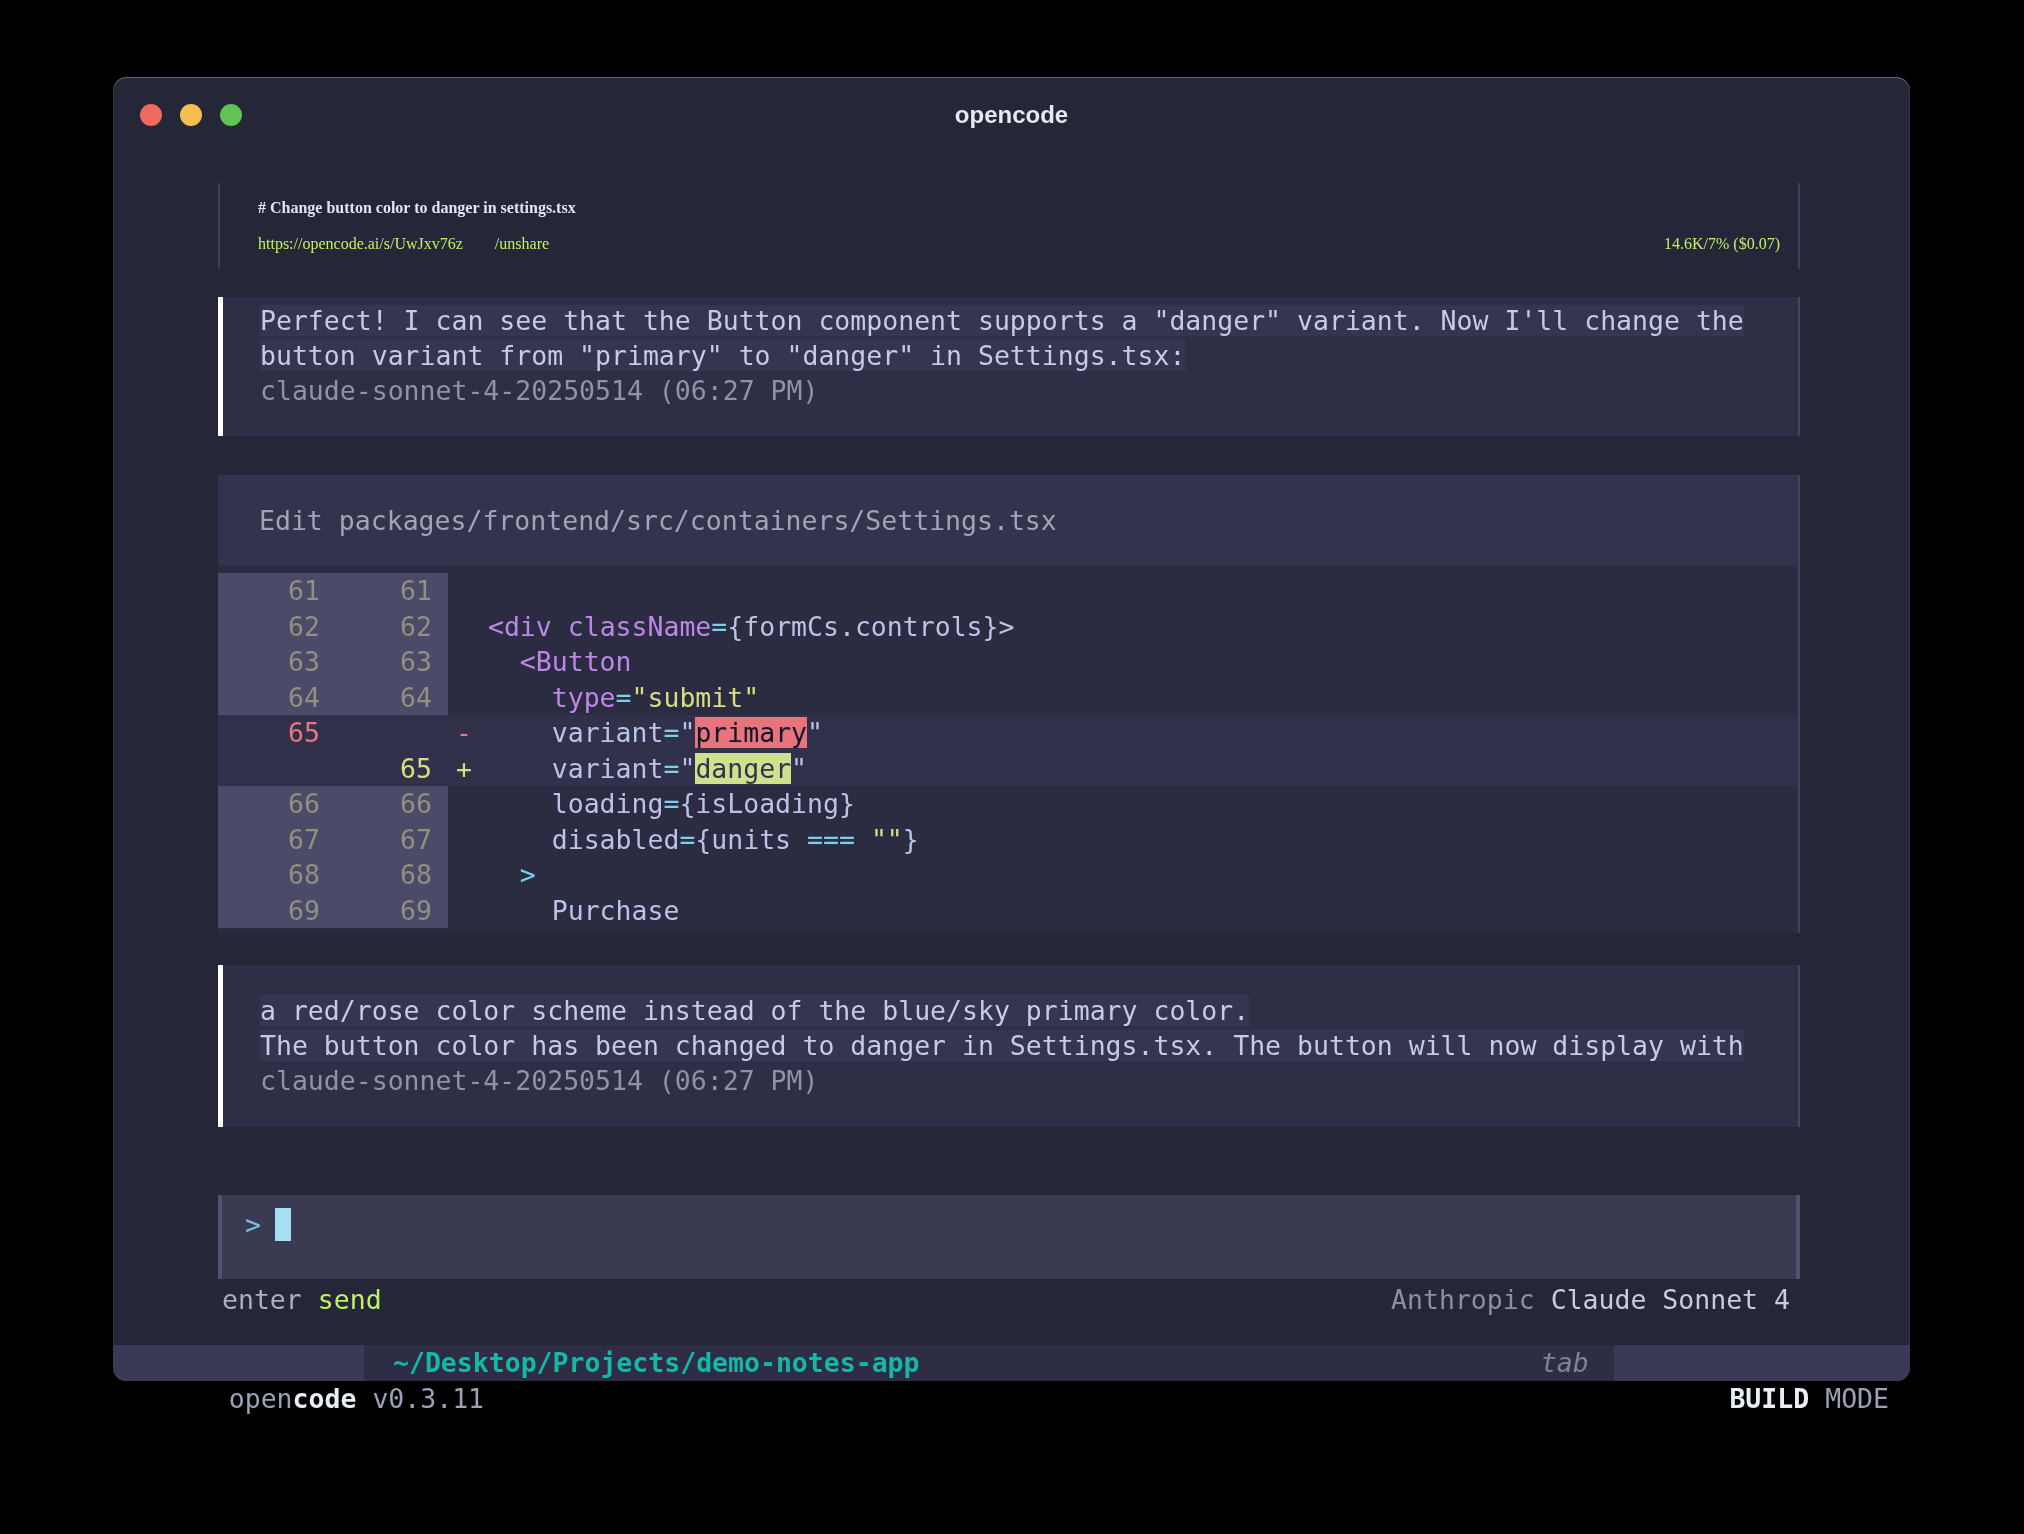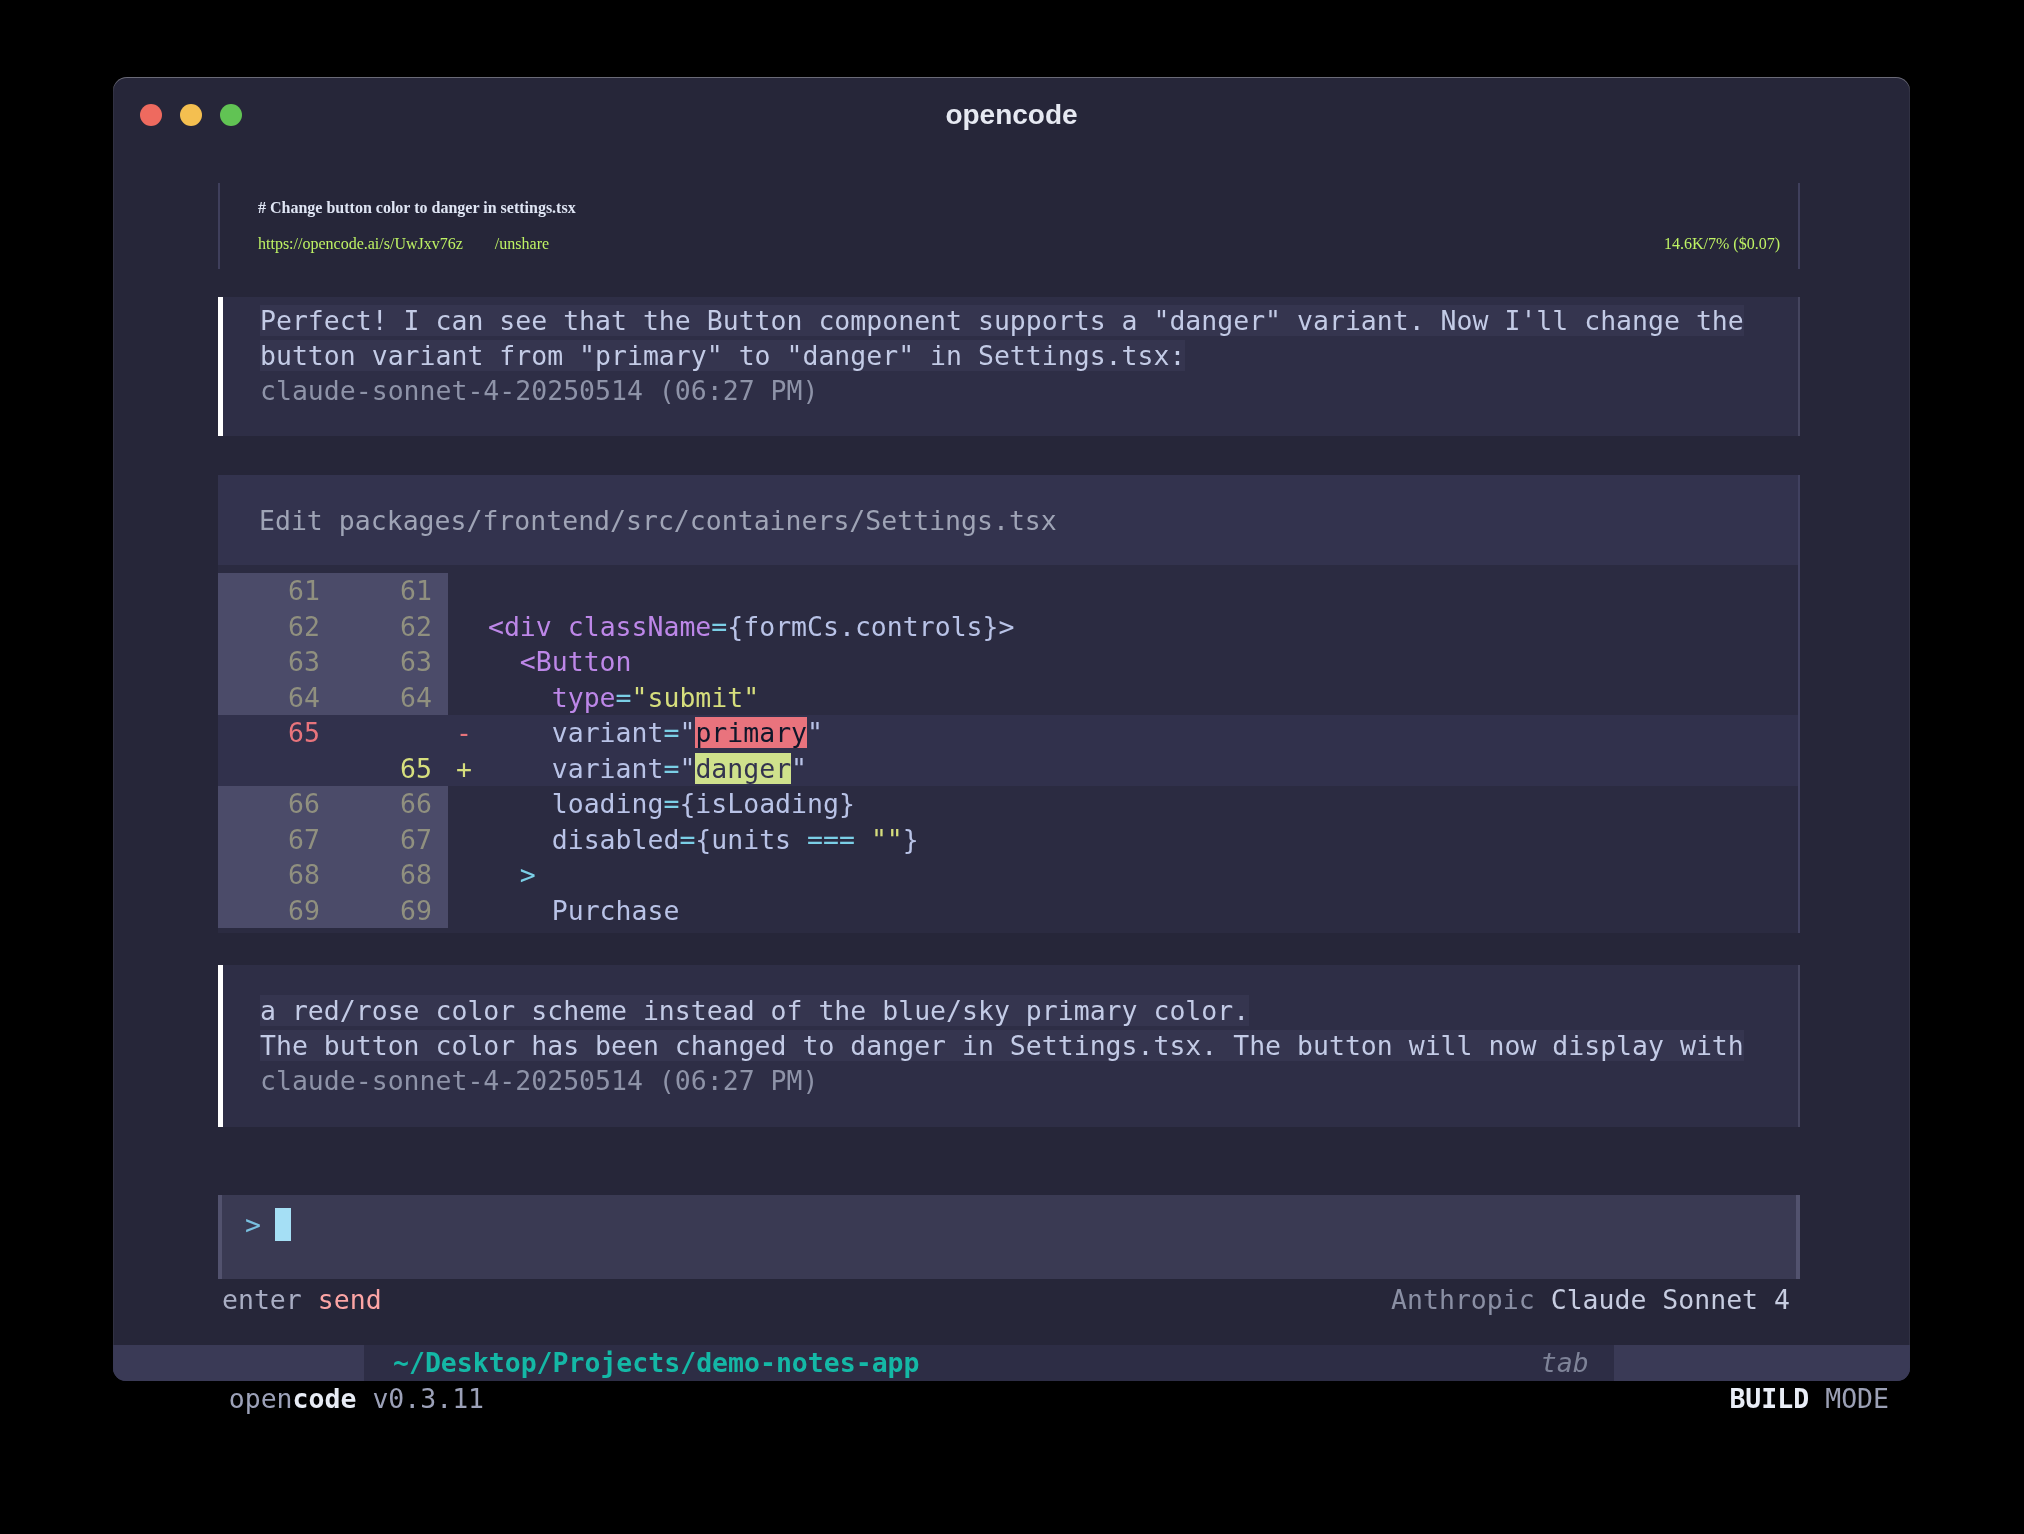--- a/index.html
+++ b/index.html
@@ -5,21 +5,21 @@
   html,body{margin:0;padding:0;background:#000;width:2024px;height:1534px;overflow:hidden;}
   .mono{font-family:"DejaVu Sans Mono",monospace;font-size:26.5px;}
   .window{position:absolute;left:113px;top:77px;width:1797px;height:1304px;background:#262639;
     border-radius:14px;box-shadow:inset 0 1px 0 rgba(255,255,255,0.28), inset 0 0 0 1px rgba(255,255,255,0.05);}
   .lights{position:absolute;top:27px;left:27px;display:flex;gap:18px;}
   .light{width:22px;height:22px;border-radius:50%;}
   .light.red{background:#ee6a5f;}
   .light.yellow{background:#f4bf50;}
   .light.green{background:#61c354;}
   .win-title{position:absolute;top:21px;left:0;width:100%;text-align:center;
-    font-family:"Liberation Sans",sans-serif;font-weight:700;font-size:28px;line-height:34px;color:#e6e9f2;}
+    font-family:"Liberation Sans",sans-serif;font-weight:700;font-size:24px;line-height:34px;color:#e6e9f2;}
 
   .col{position:absolute;left:105px;width:1582px;box-sizing:border-box;}
 
   
   .hdr{top:106px;height:86px;border-left:2px solid #3f3f5c;border-right:2px solid #3f3f5c;
     padding:7px 18px 0 38px;}
   .hdr-title{line-height:36px;font-weight:700;color:#dfe5f4;white-space:pre;}
   .hdr-sub{display:flex;line-height:36px;color:#bef264;white-space:pre;}
   .hdr-unshare{margin-left:32px;}
   .hdr-stats{margin-left:auto;}
@@ -57,21 +57,21 @@
 
   
   .inputbox{top:1118px;height:84px;background:#3a3a53;border-left:4px solid #52526e;border-right:4px solid #52526e;
     padding:13px 0 0 23px;}
   .prompt{color:#79c0e0;white-space:pre;line-height:33px;}
   .cursor{display:inline-block;width:16px;height:33px;background:#a5dff5;margin-left:14px;vertical-align:top;}
 
   
   .footrow{top:1205px;display:flex;line-height:35px;padding:0 10px 0 4px;white-space:pre;}
   .hint-enter{color:#a9aec4;}
-  .hint-send{color:#fca5a5;margin-left:16px;}
+  .hint-send{color:#bef264;margin-left:16px;}
   .foot-spacer{flex:1;}
   .provider{color:#8a8fa4;}
   .model{color:#c7cde1;margin-left:16px;}
 
   
   .statusbar{position:absolute;left:0;top:1268px;width:1797px;height:36px;background:#2d2d45;
     border-radius:0 0 13px 13px;display:flex;line-height:36px;white-space:pre;}
   .chip1{width:251px;background:#3a3a56;border-radius:0 0 0 13px;padding-left:20px;box-sizing:border-box;flex:none;}
   .app-open{color:#9ca1b8;}
   .app-code{color:#e8ecf5;font-weight:700;}

